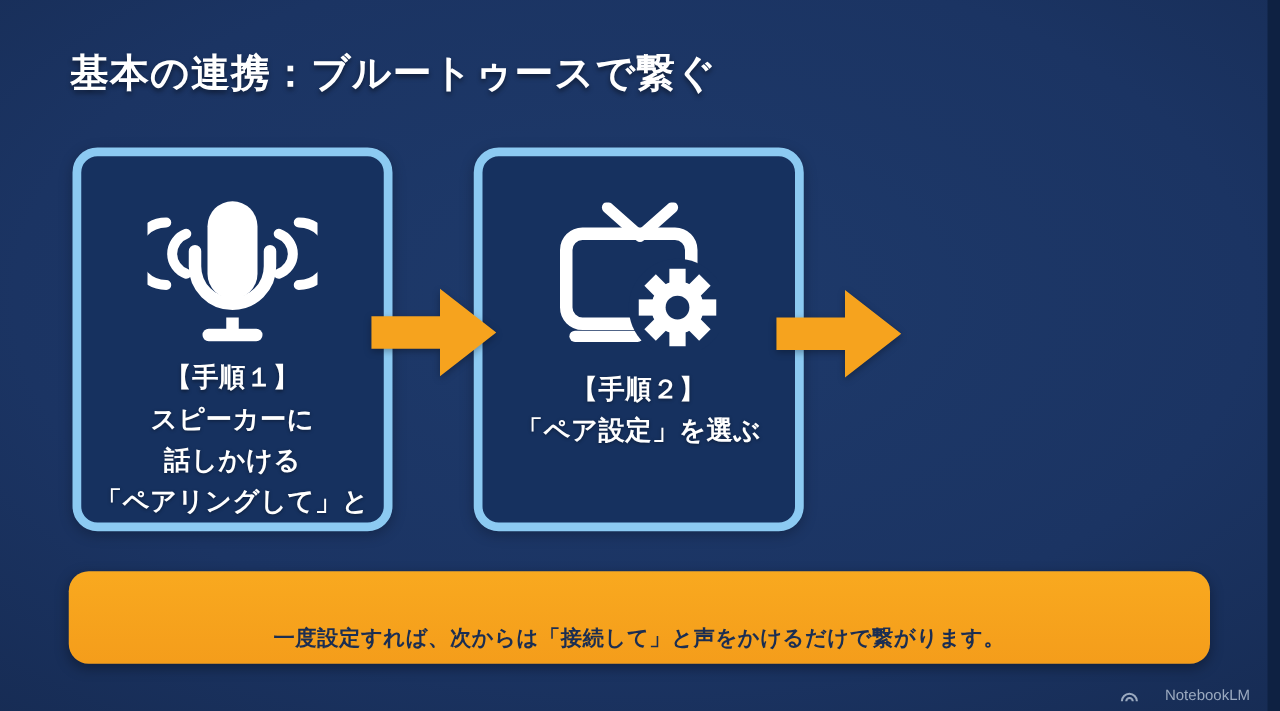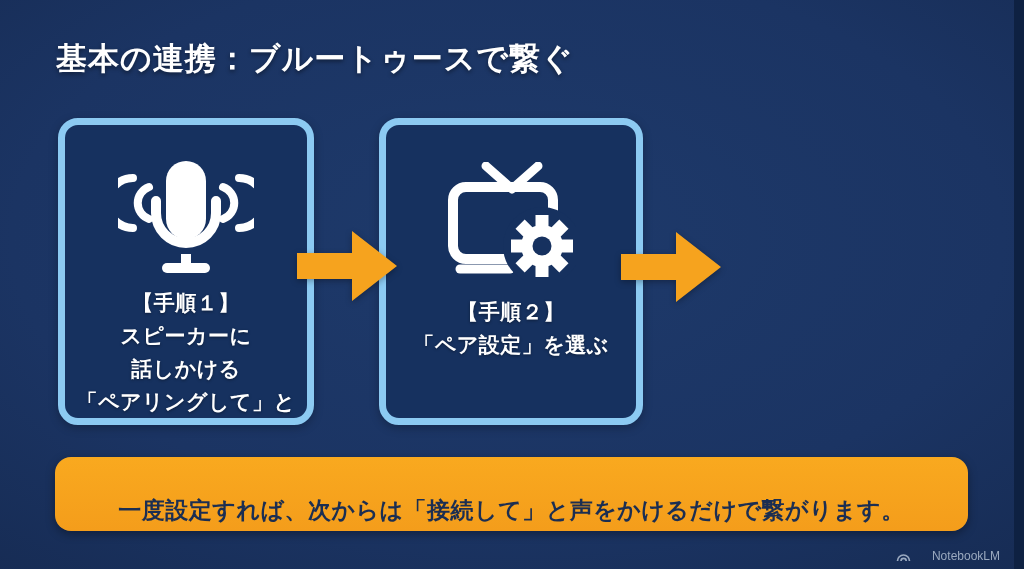--- a/index.html
+++ b/index.html
@@ -73,21 +73,21 @@
     box-sizing: border-box;
     background: linear-gradient(#f9a91f, #f49d1b);
     border-radius: 16px;
     box-shadow: 0 3px 10px rgba(0,0,0,0.35);
     display: flex;
     align-items: center;
     justify-content: center;
   }
   .banner-text {
     color: #1b2e52;
-    font-size: 23px;
+    font-size: 17px;
     font-weight: 800;
     letter-spacing: 0.5px;
     white-space: nowrap;
     margin-top: 32px;
   }
   .watermark {
     position: absolute;
     right: 14px;
     bottom: 6px;
     display: flex;

